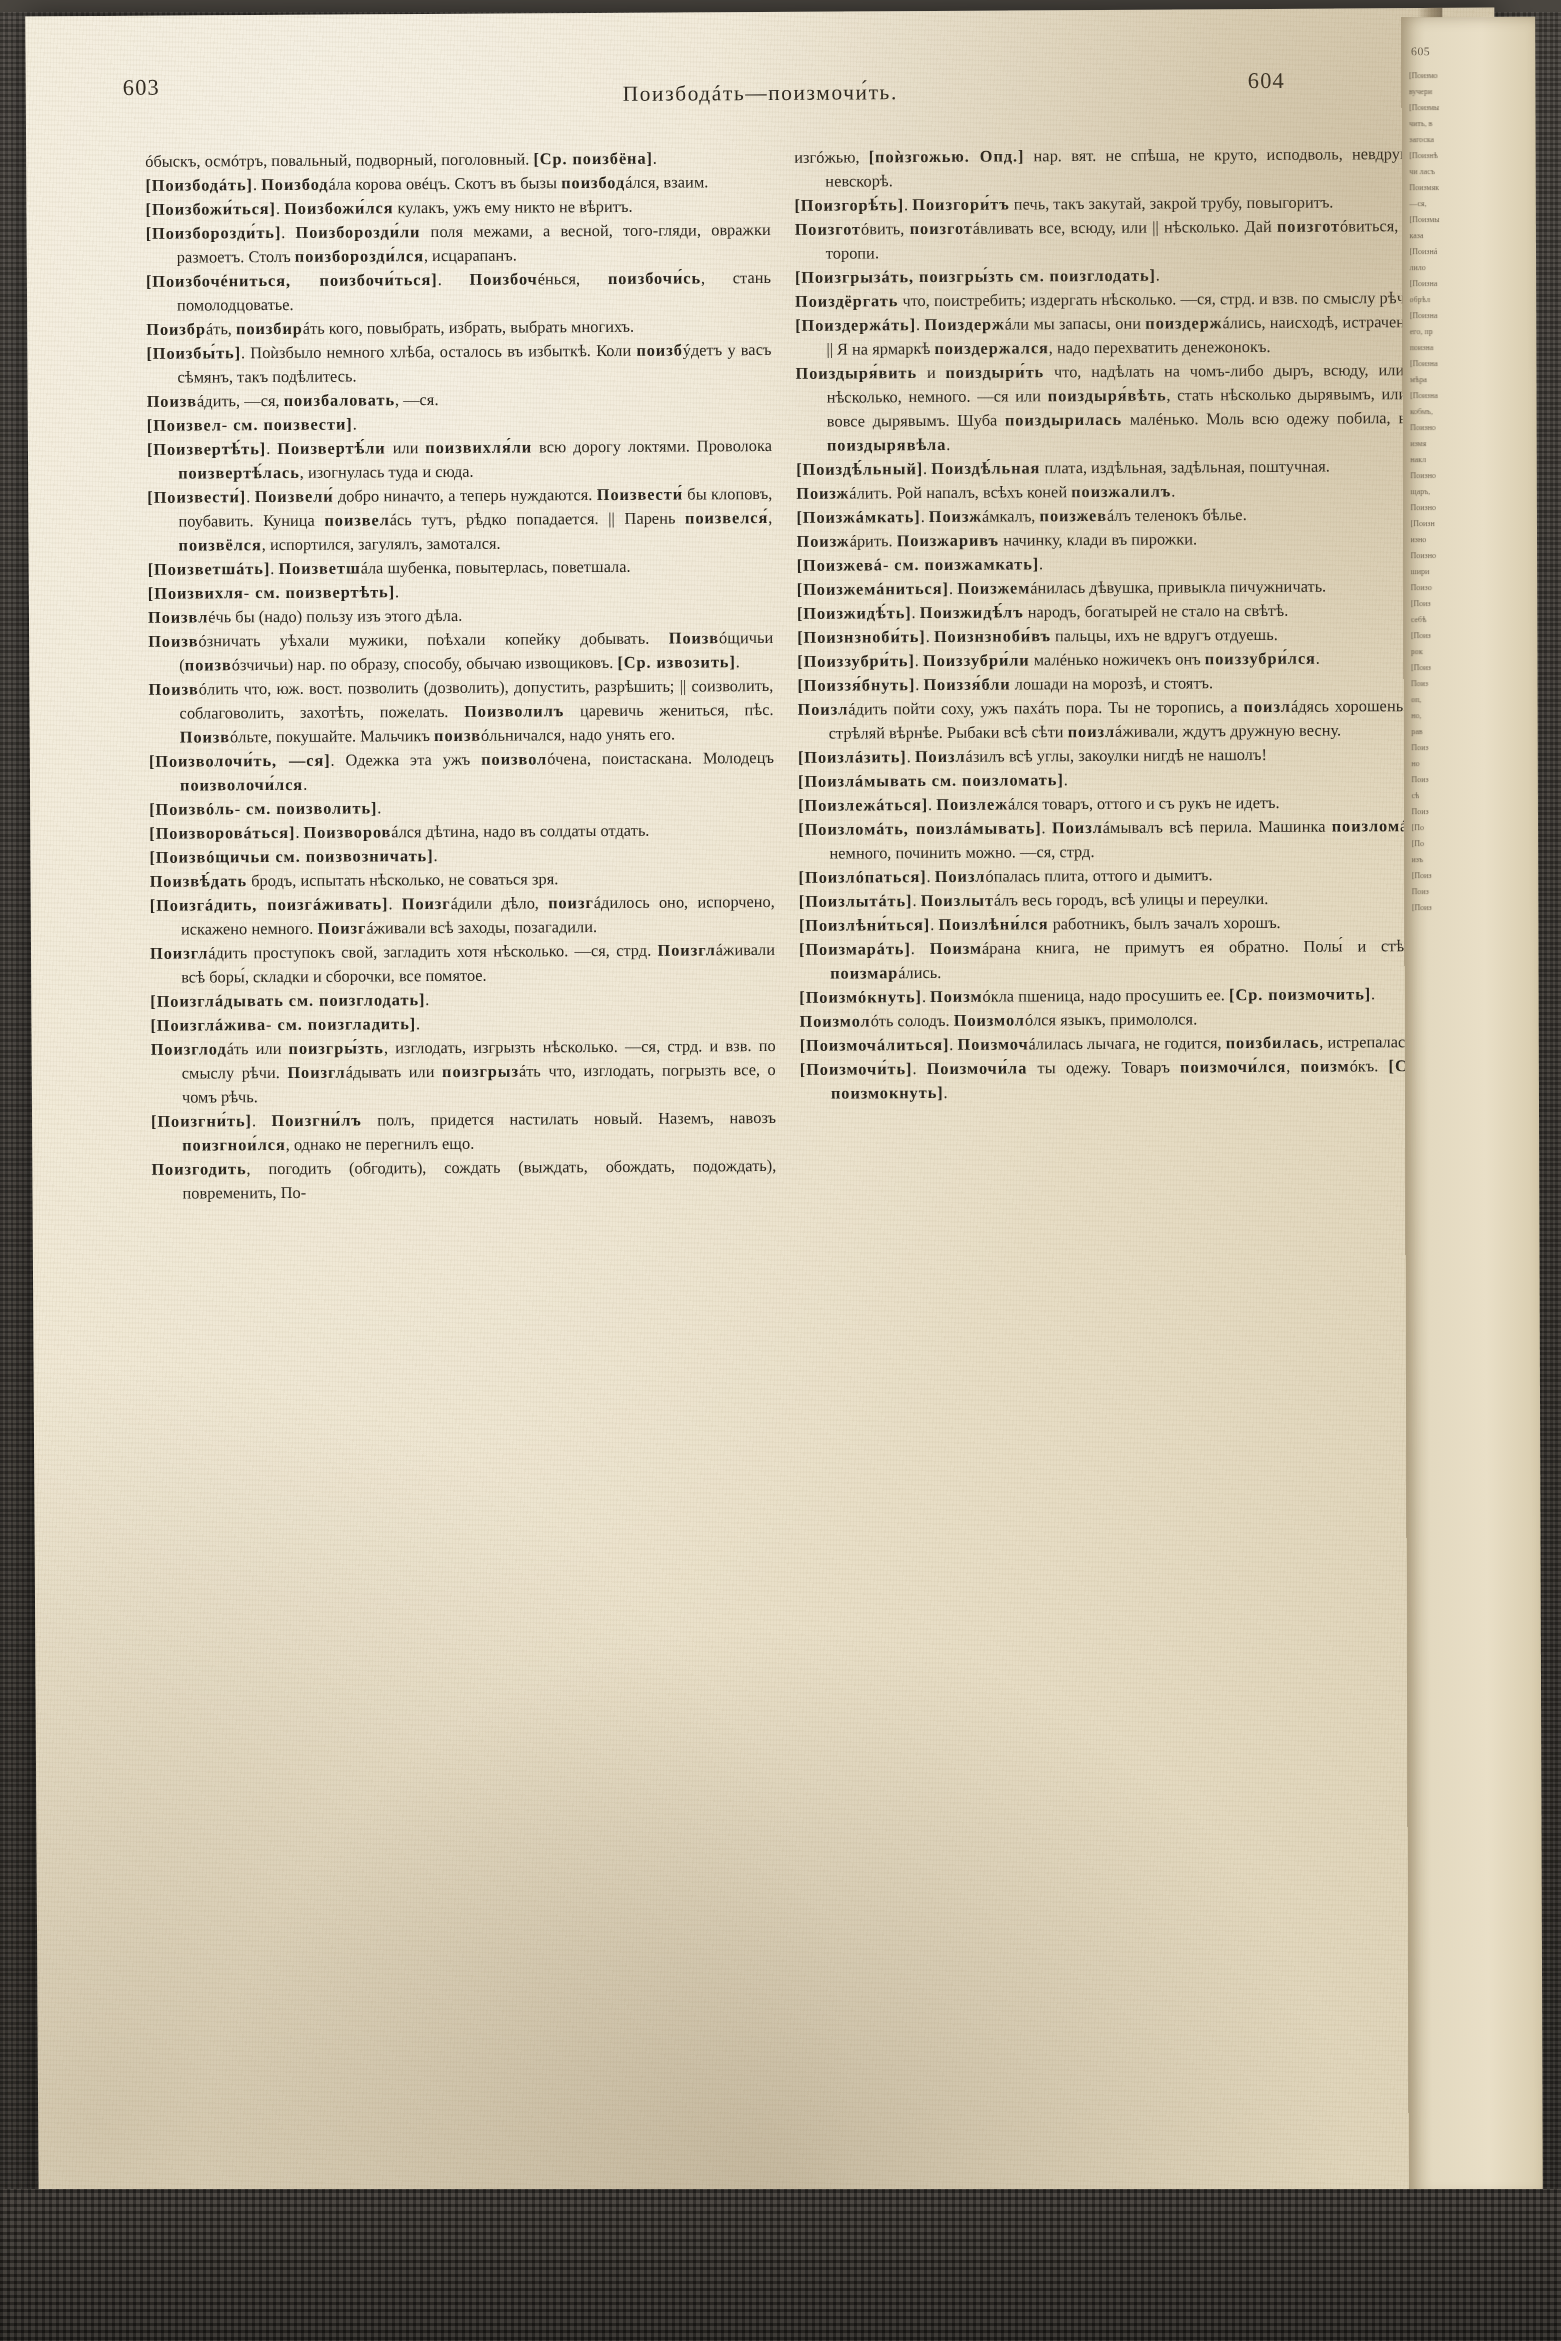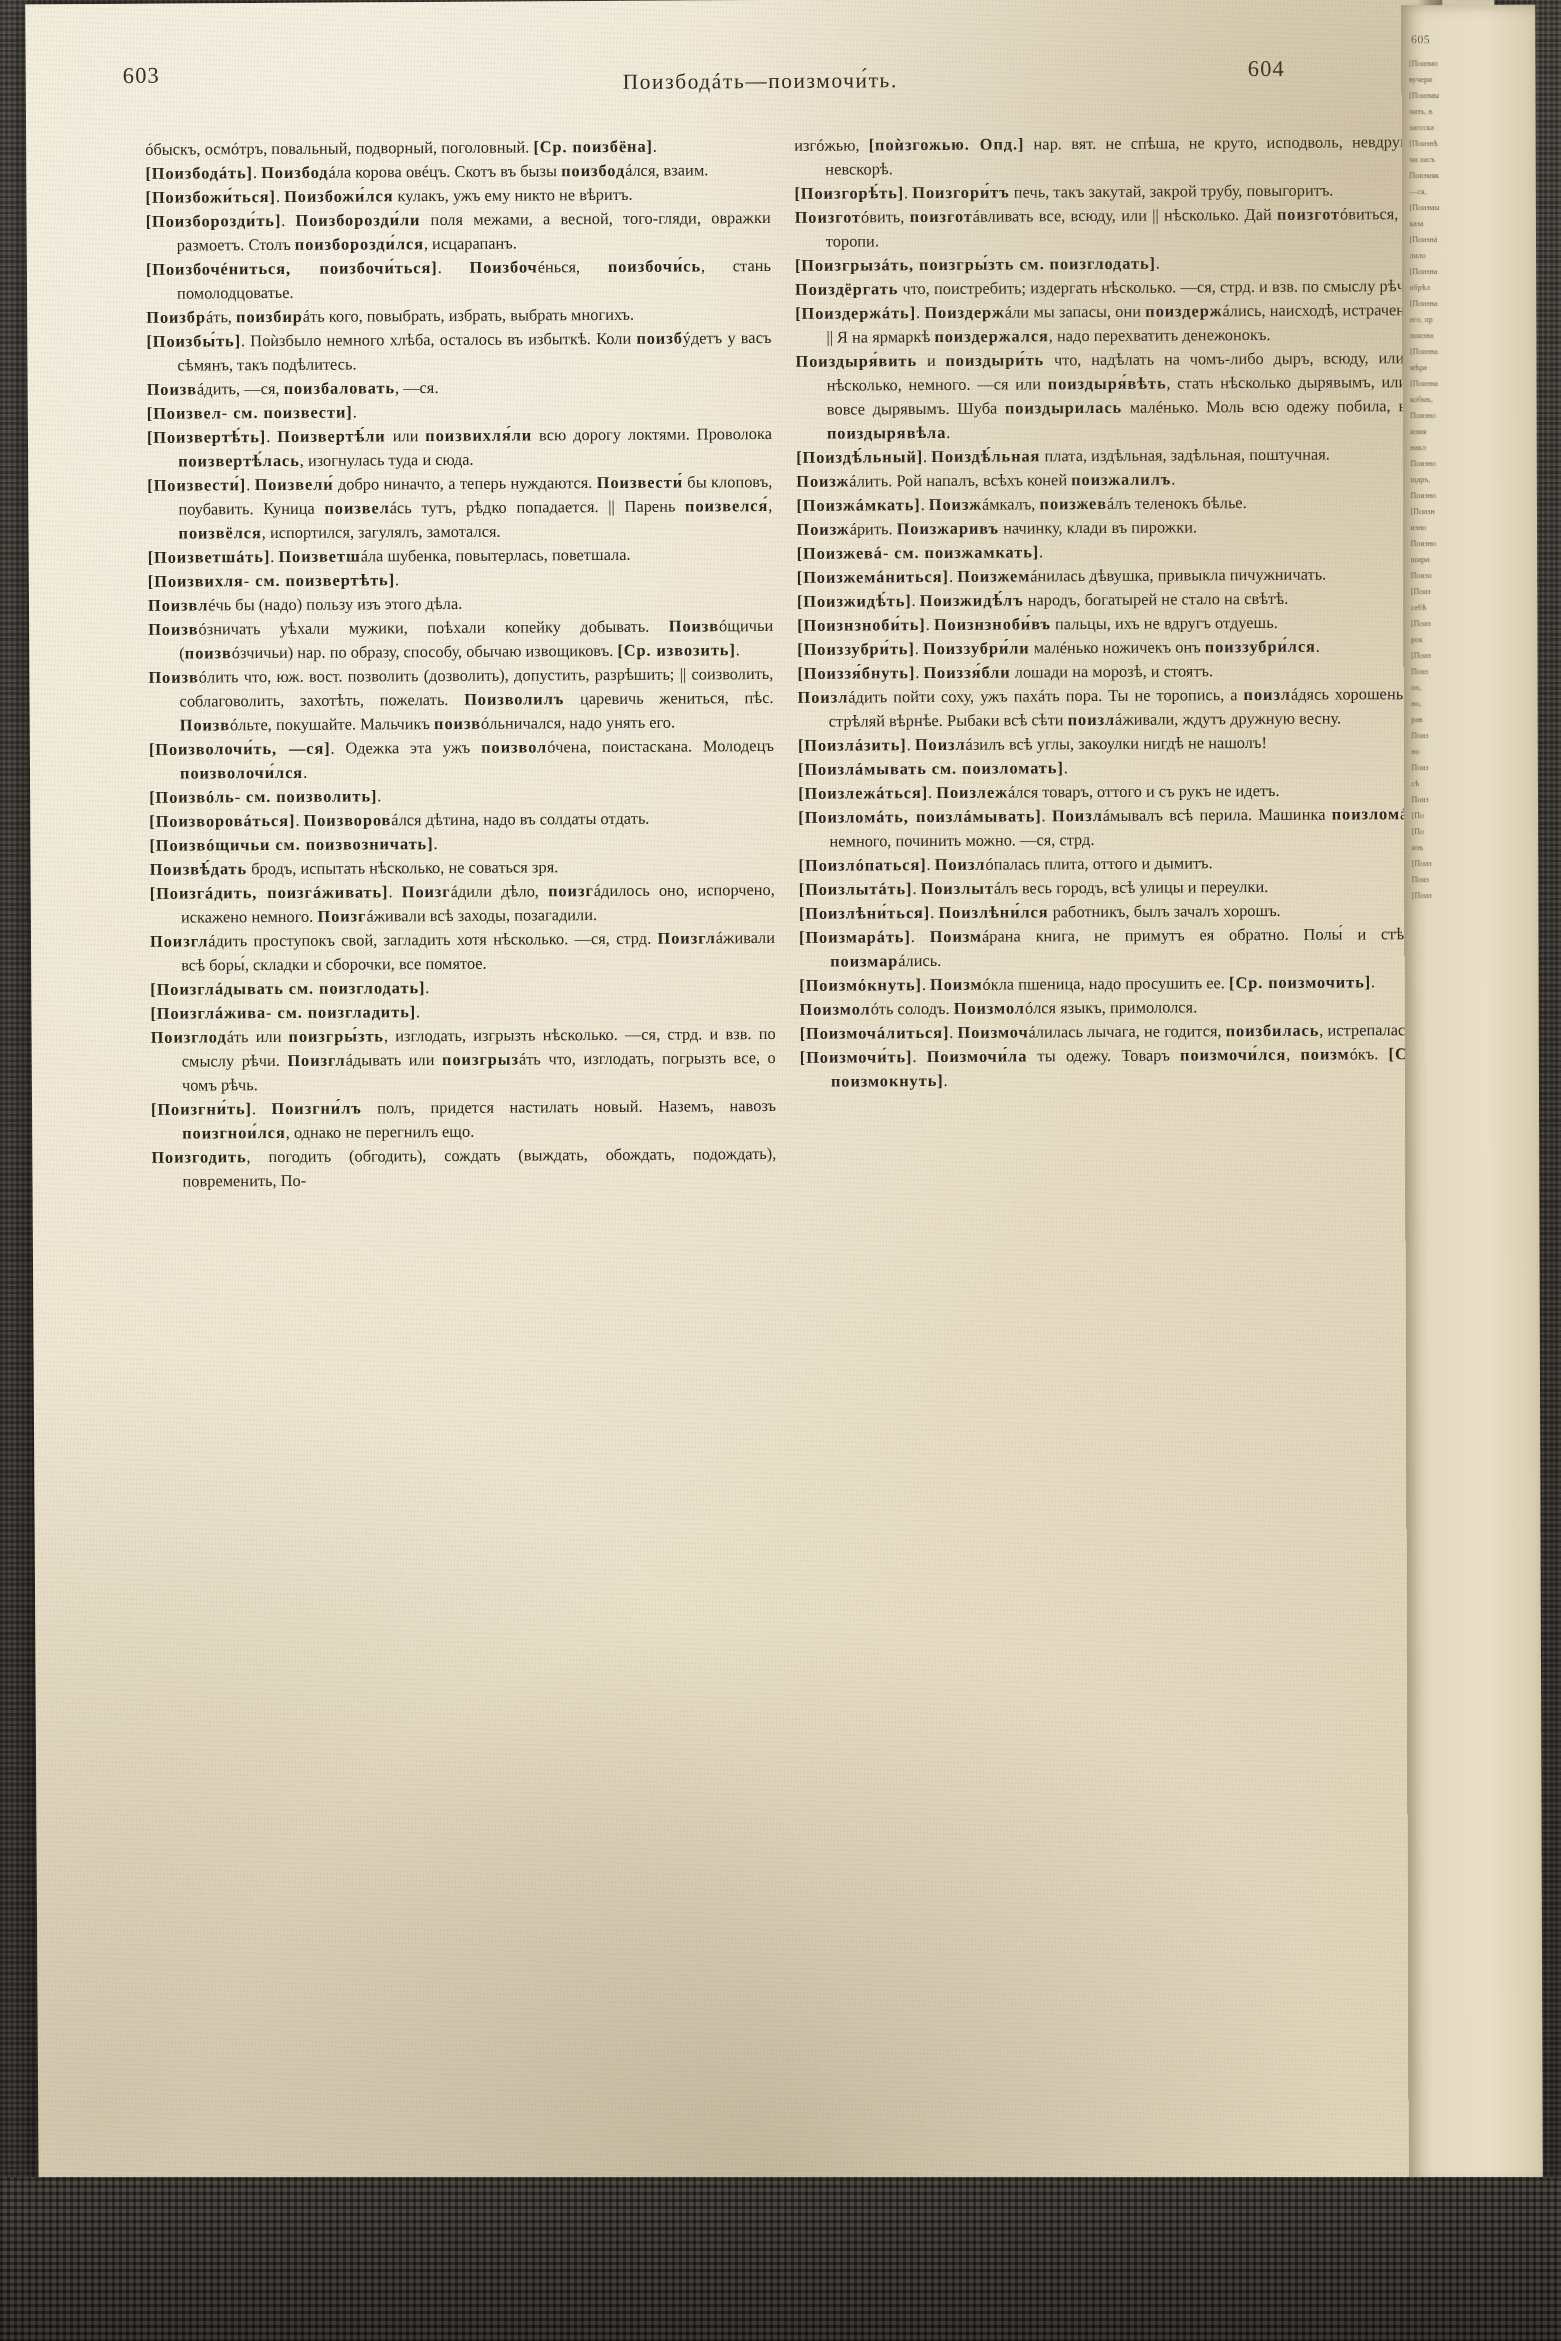--- a/index.html
+++ b/index.html
@@ -9,20 +9,21 @@
     background:#4a4640;
     font-family:"Liberation Serif", serif;
     overflow:hidden;
   }
   
   #scan-root{
     position:relative;width:1561px;height:2268px;
     background:
       repeating-linear-gradient(45deg,#4e4a42 0 3.2px,#46423b 3.2px 6.4px),
       #4a4640;
+    margin-top: 12px;
   }
   
   #table-surface{
     position:absolute;left:0;top:0;width:1561px;height:2342px;
     background:
       repeating-linear-gradient(0deg, rgba(0,0,0,.22) 0 2.7px, rgba(255,255,255,.03) 2.7px 5.4px),
       repeating-linear-gradient(90deg, rgba(0,0,0,.20) 0 2.7px, rgba(255,255,255,.03) 2.7px 5.4px),
       linear-gradient(160deg,#55504a 0%,#3c3833 60%,#2e2b27 100%);
     opacity:.95;
   }

